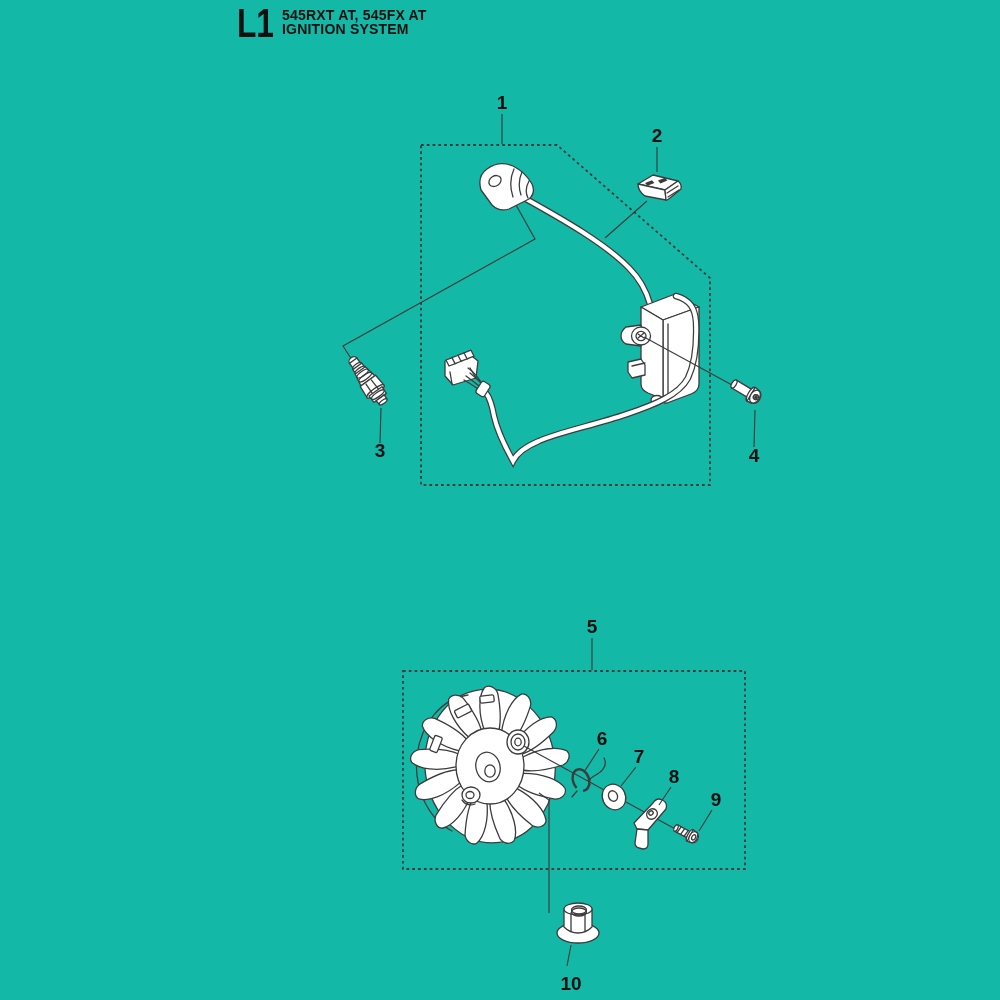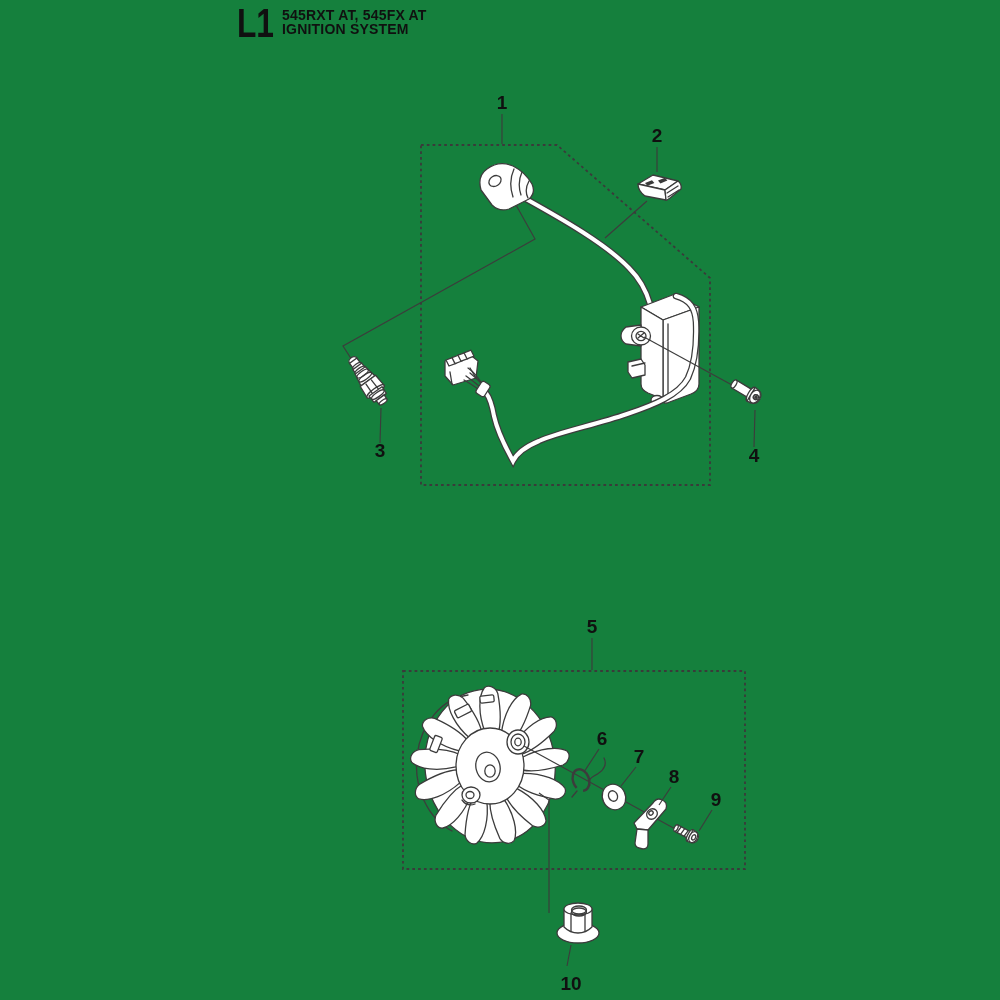--- a/index.html
+++ b/index.html
@@ -1,16 +1,16 @@
 <!DOCTYPE html>
 <html><head>
 <meta charset="utf-8">
 <style>
   html,body{margin:0;padding:0;background:#ffffff;}
-  .page{position:relative;width:1000px;height:1000px;background:#15803d;overflow:hidden;
+  .page{position:relative;width:1000px;height:1000px;background:#14b8a6;overflow:hidden;
         font-family:"Liberation Sans","DejaVu Sans",sans-serif;}
   svg{display:block;}
   .ln{stroke:#3c3c3c;stroke-width:1.3;fill:none;stroke-linecap:round;stroke-linejoin:round;}
   .fill{stroke:#3c3c3c;stroke-width:1.3;fill:#ffffff;stroke-linejoin:round;}
   .dash{stroke:#3a3a3a;stroke-width:1.8;fill:none;stroke-dasharray:2.7 3.1;}
   .leader{stroke:#3c3c3c;stroke-width:1.15;fill:none;}
   .wireO{stroke:#3c3c3c;stroke-width:6.6;fill:none;stroke-linecap:round;}
   .wireI{stroke:#ffffff;stroke-width:4.1;fill:none;stroke-linecap:round;}
   .callout{font-family:"Liberation Sans","DejaVu Sans",sans-serif;font-weight:bold;
            font-size:19px;fill:#101010;text-anchor:middle;}

